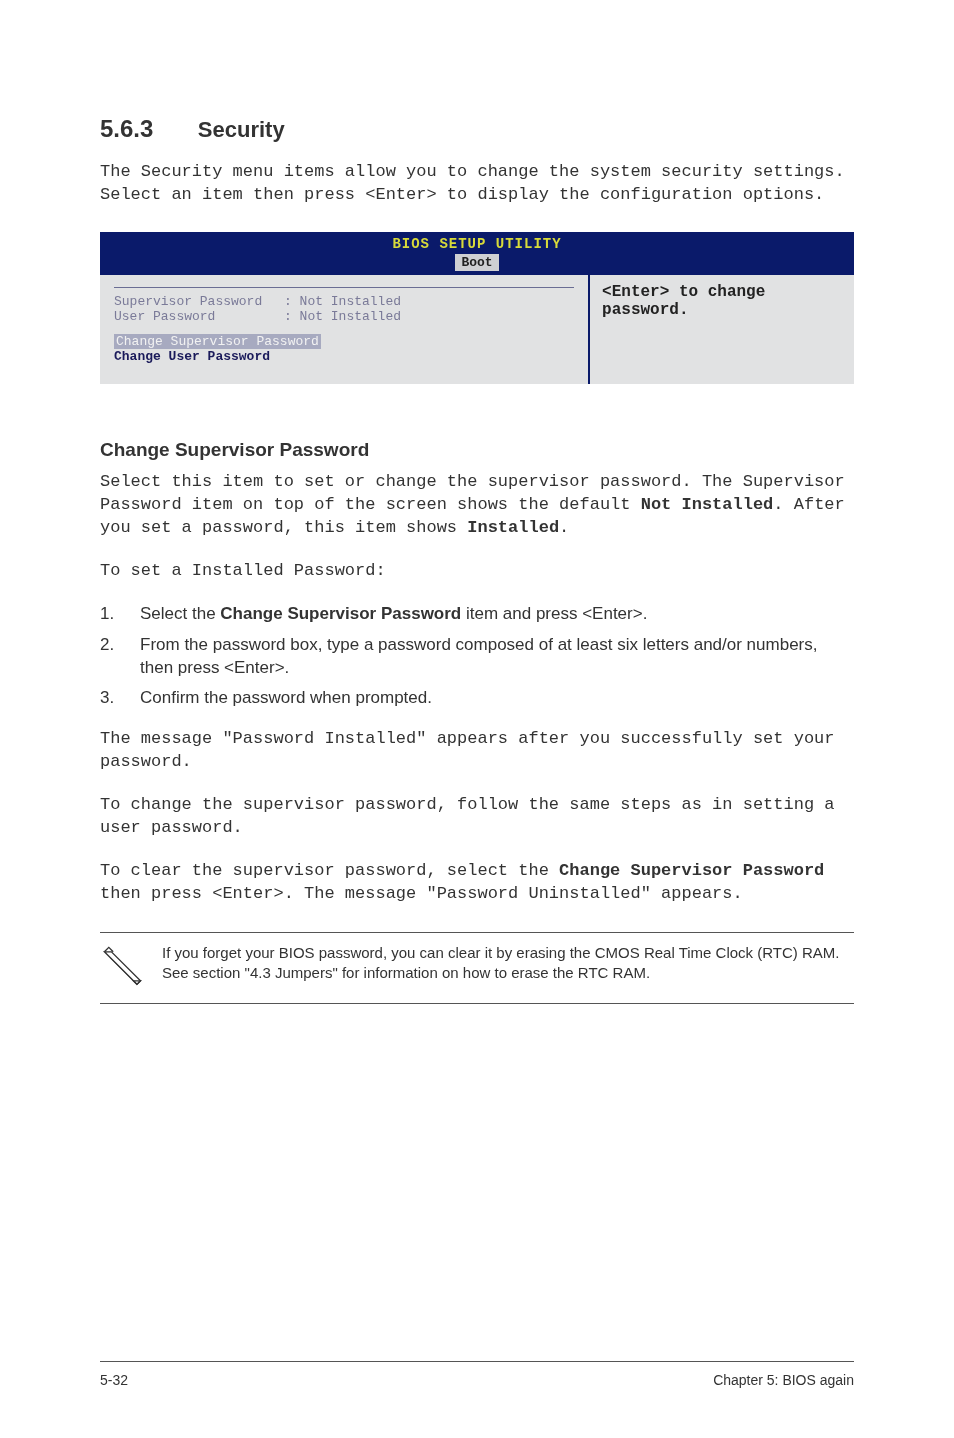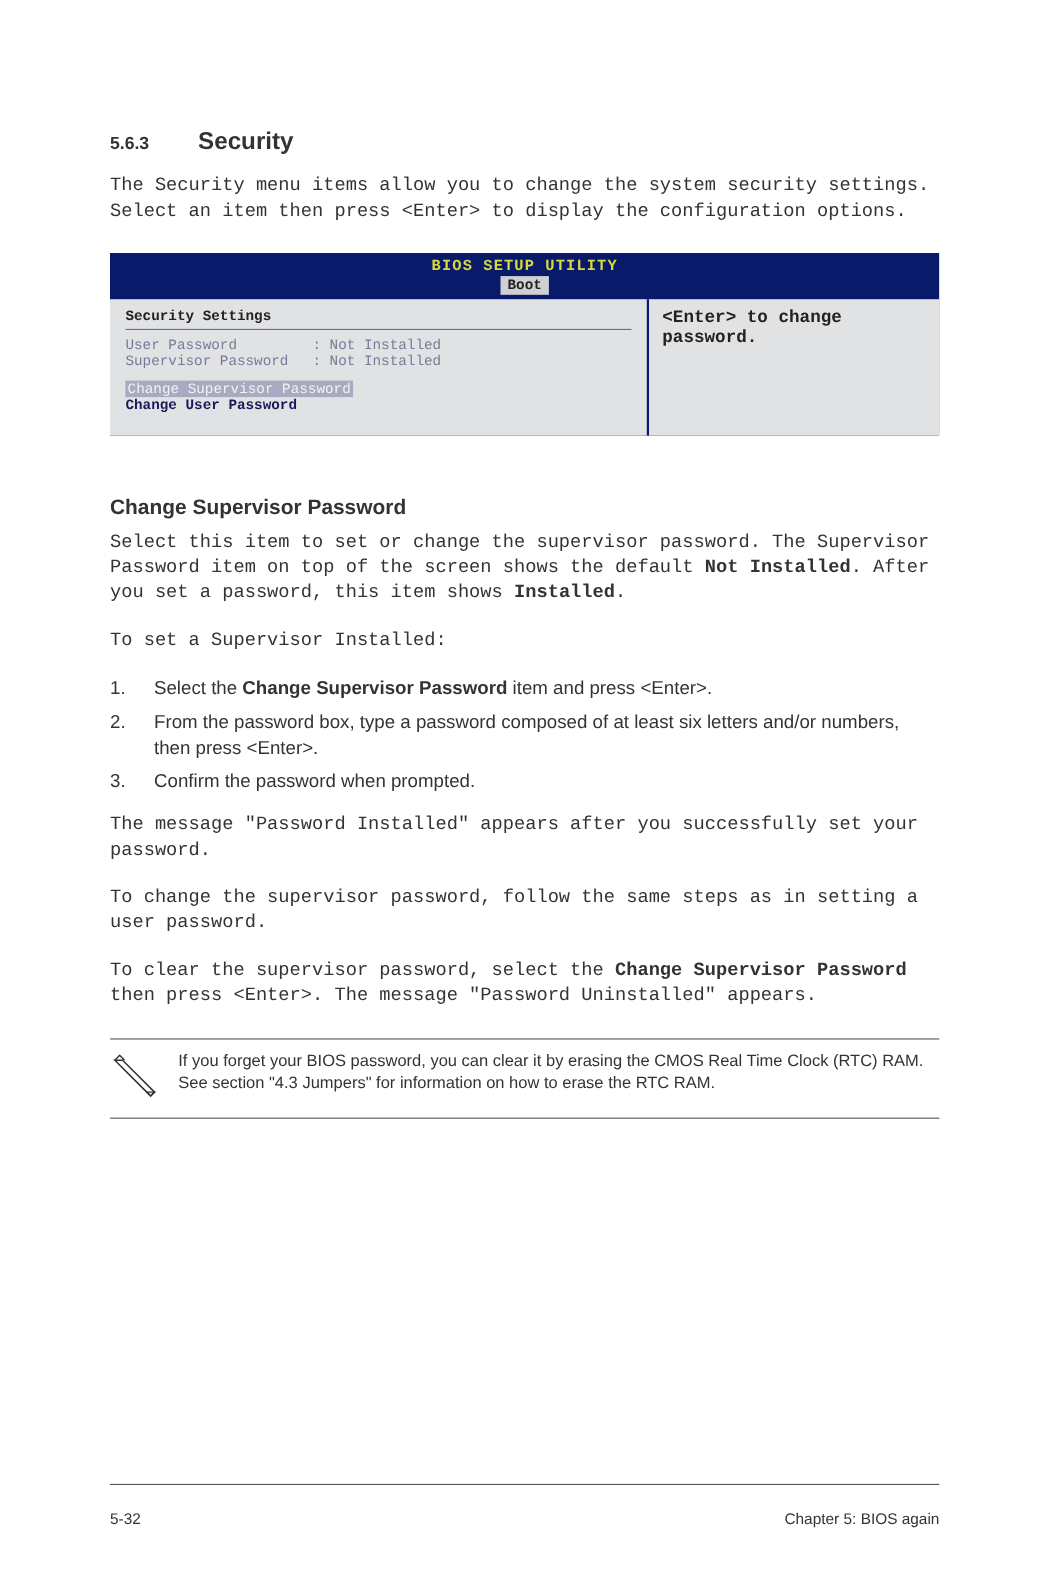--- a/index.html
+++ b/index.html
@@ -7,21 +7,21 @@
     background: #ffffff;
     font-family: Arial, Helvetica, sans-serif;
     color: #333;
     width: 954px;
     height: 1438px;
     position: relative;
     padding: 115px 100px 60px 100px;
   }
   .section-num {
     font-weight: bold;
-    font-size: 16px;
+    font-size: 24px;
     display: inline-block;
     margin-right: 40px;
   }
   .section-title {
     font-weight: bold;
     font-size: 22px;
     display: inline-block;
   }
   .heading-row { margin-bottom: 18px; }
   .para {
@@ -151,21 +151,21 @@
   .note-text {
     font-size: 15px;
     line-height: 1.35;
   }
   .footer {
     position: absolute;
     bottom: 50px;
     left: 100px;
     right: 100px;
     border-top: 1px solid #555;
-    padding-top: 22px;
+    padding-top: 10px;
     font-size: 14px;
     display: flex;
     justify-content: space-between;
   }
   .inline-bold { font-weight: bold; }
 </style>
 </head>
 <body>
 
 <div class="heading-row">
@@ -176,46 +176,45 @@
 <p class="para">The Security menu items allow you to change the system security settings. Select an item then press &lt;Enter&gt; to display the configuration options.</p>
 
 <div class="bios-container">
   <div class="bios-box">
     <div class="bios-header">BIOS SETUP UTILITY</div>
     <div class="bios-tab">
       <span>Boot</span>
     </div>
     <div class="bios-body">
       <div class="bios-left">
-        <div class="bios-sec-title">Security Settings</div>
         <div class="bios-divider"></div>
         <div class="bios-row">
-          <span class="label">User Password</span><span>: Not Installed</span>
+          <span class="label">Supervisor Password</span><span>: Not Installed</span>
         </div>
         <div class="bios-row">
-          <span class="label">Supervisor Password</span><span>: Not Installed</span>
+          <span class="label">User Password</span><span>: Not Installed</span>
         </div>
         <div class="bios-highlight">Change Supervisor Password</div>
         <div class="bios-user">Change User Password</div>
       </div>
       <div class="bios-right">
         <div>&lt;Enter&gt; to change password.</div>
       </div>
     </div>
   </div>
   <div class="bios-curve"></div>
 </div>
 
 <div class="sub-heading">Change Supervisor Password</div>
 
 <p class="para">
   <span>Select this item to set or change the supervisor password. The Supervisor Password item on top of the screen shows the default </span><span class="inline-bold">Not Installed</span><span>. After you set a password, this item shows </span><span class="inline-bold">Installed</span><span>.</span>
 </p>
 
-<p class="para">To set a Supervisor Installed:</p>
+<p class="para">To set a Installed Password:</p>
 
 <div class="steps">
   <div class="step">
     <div class="num">1.</div>
     <div class="txt">
       <span>Select the </span><span class="inline-bold">Change Supervisor Password</span><span> item and press &lt;Enter&gt;.</span>
     </div>
   </div>
   <div class="step">
     <div class="num">2.</div>

